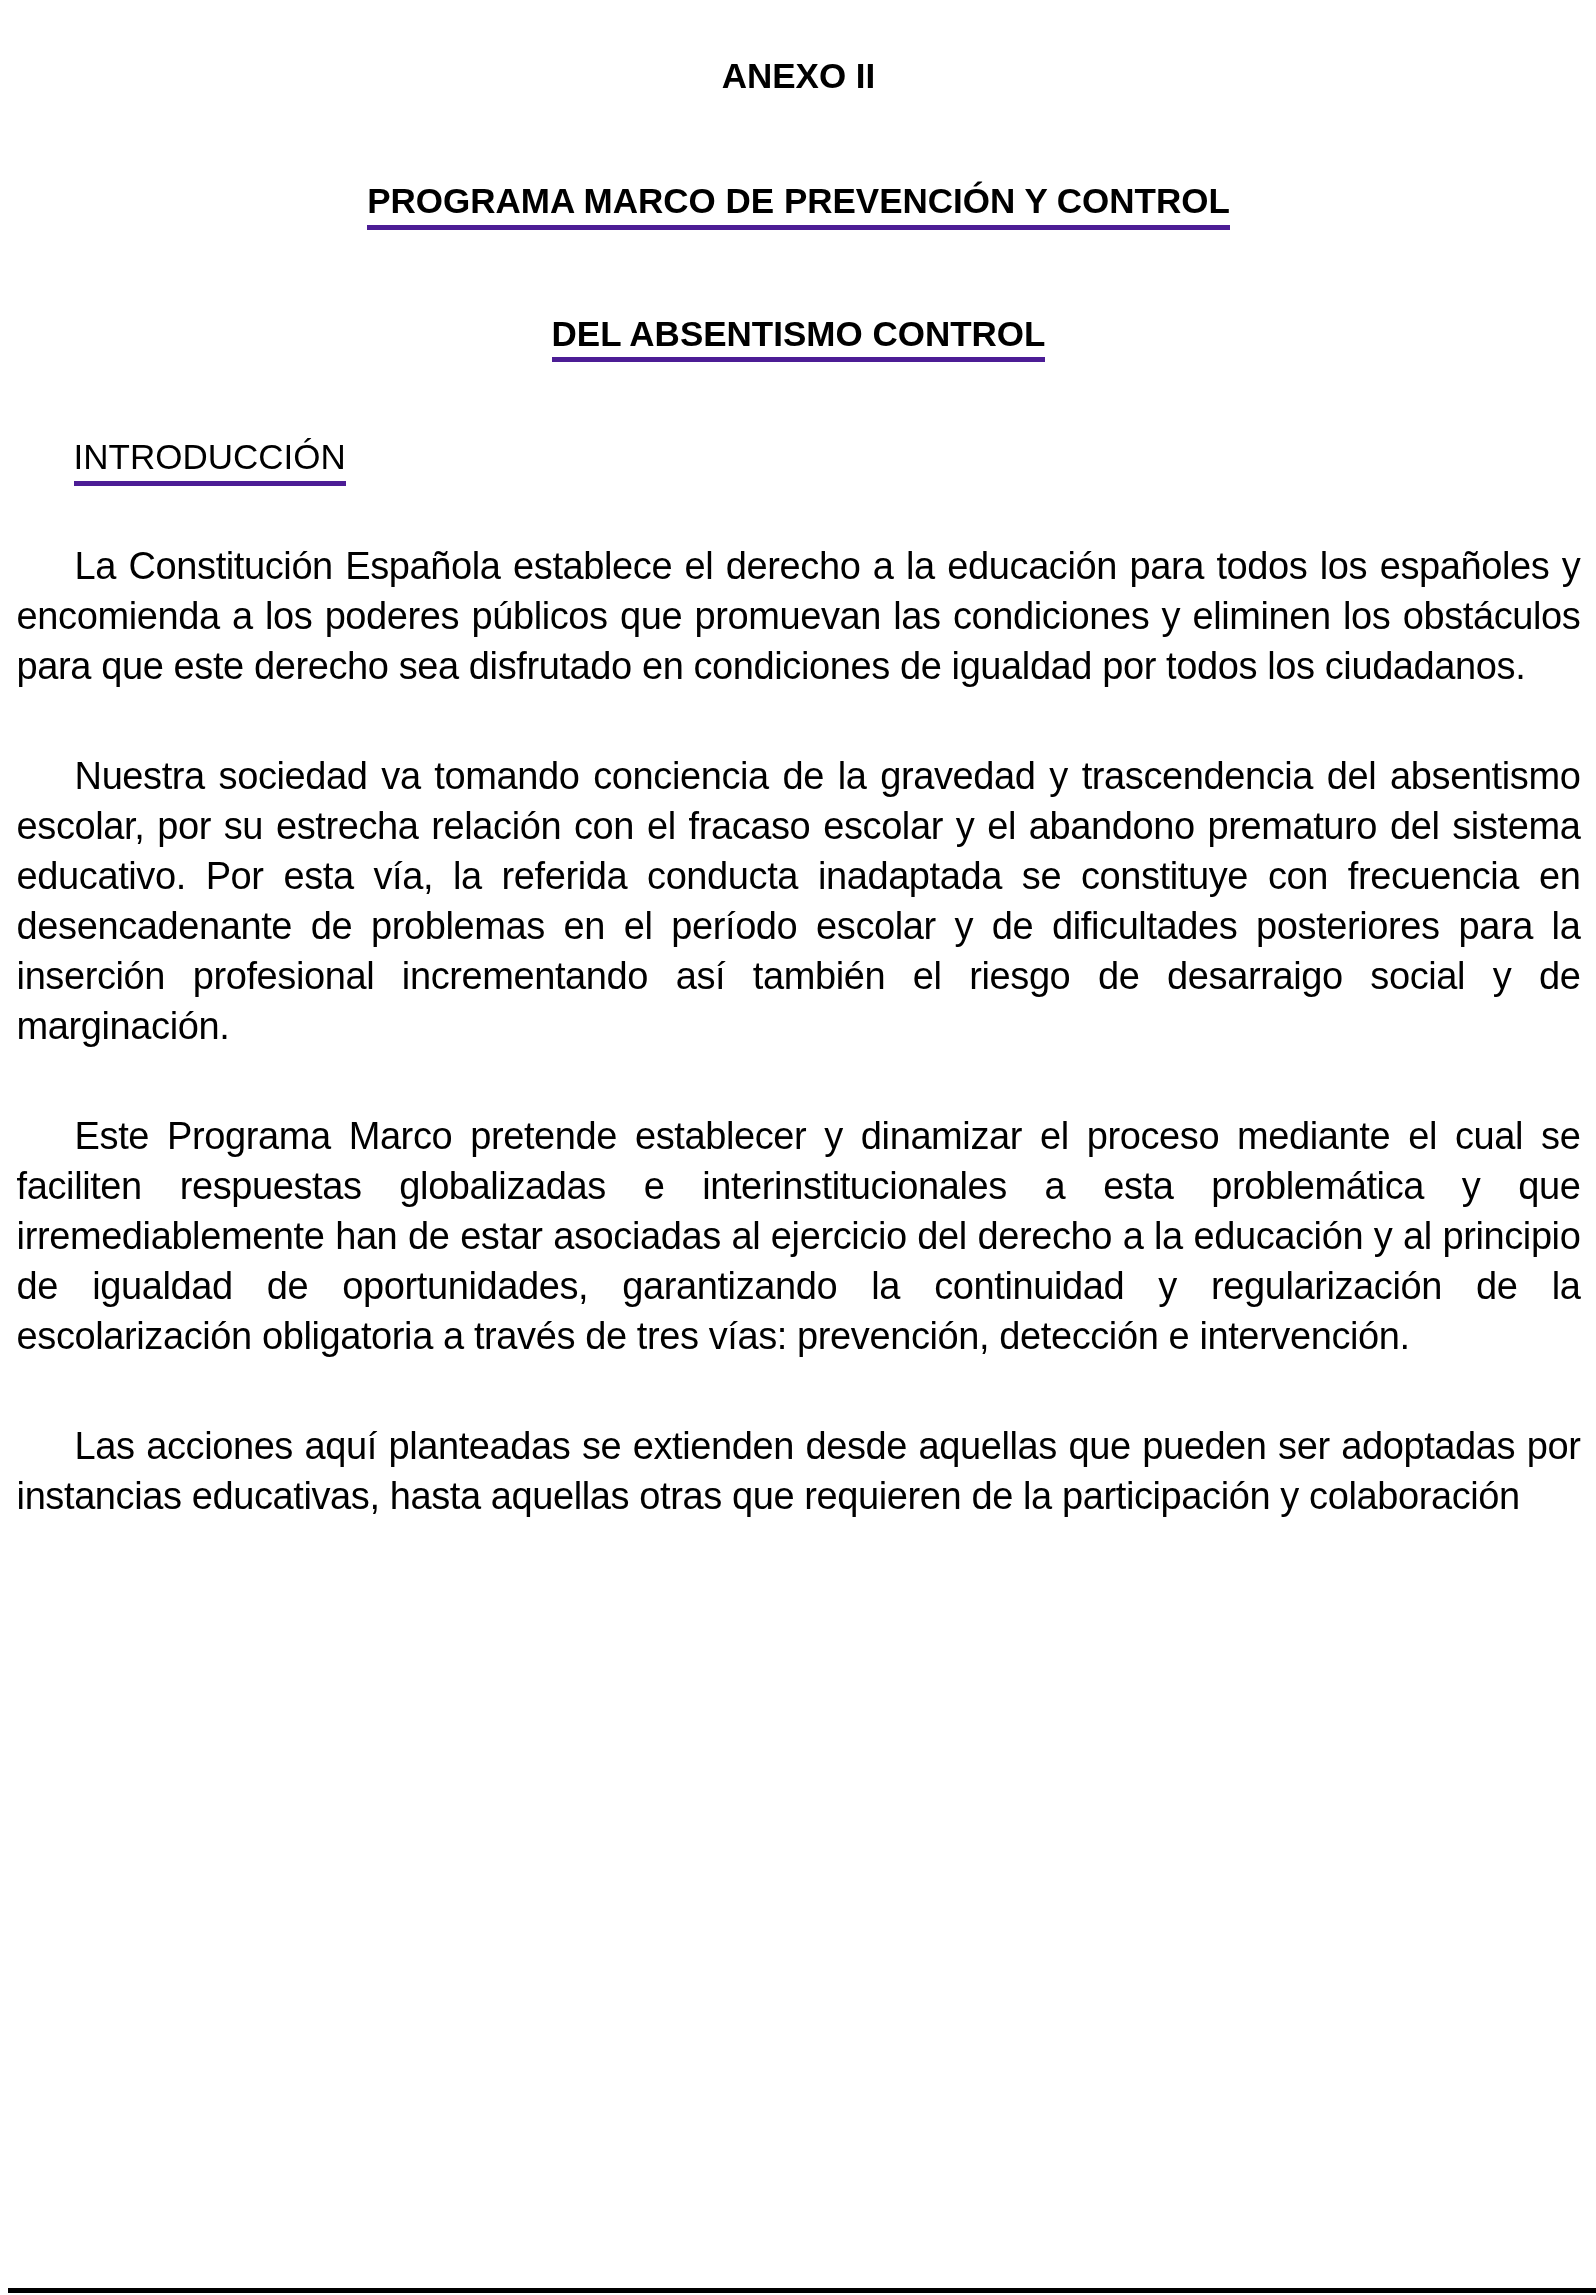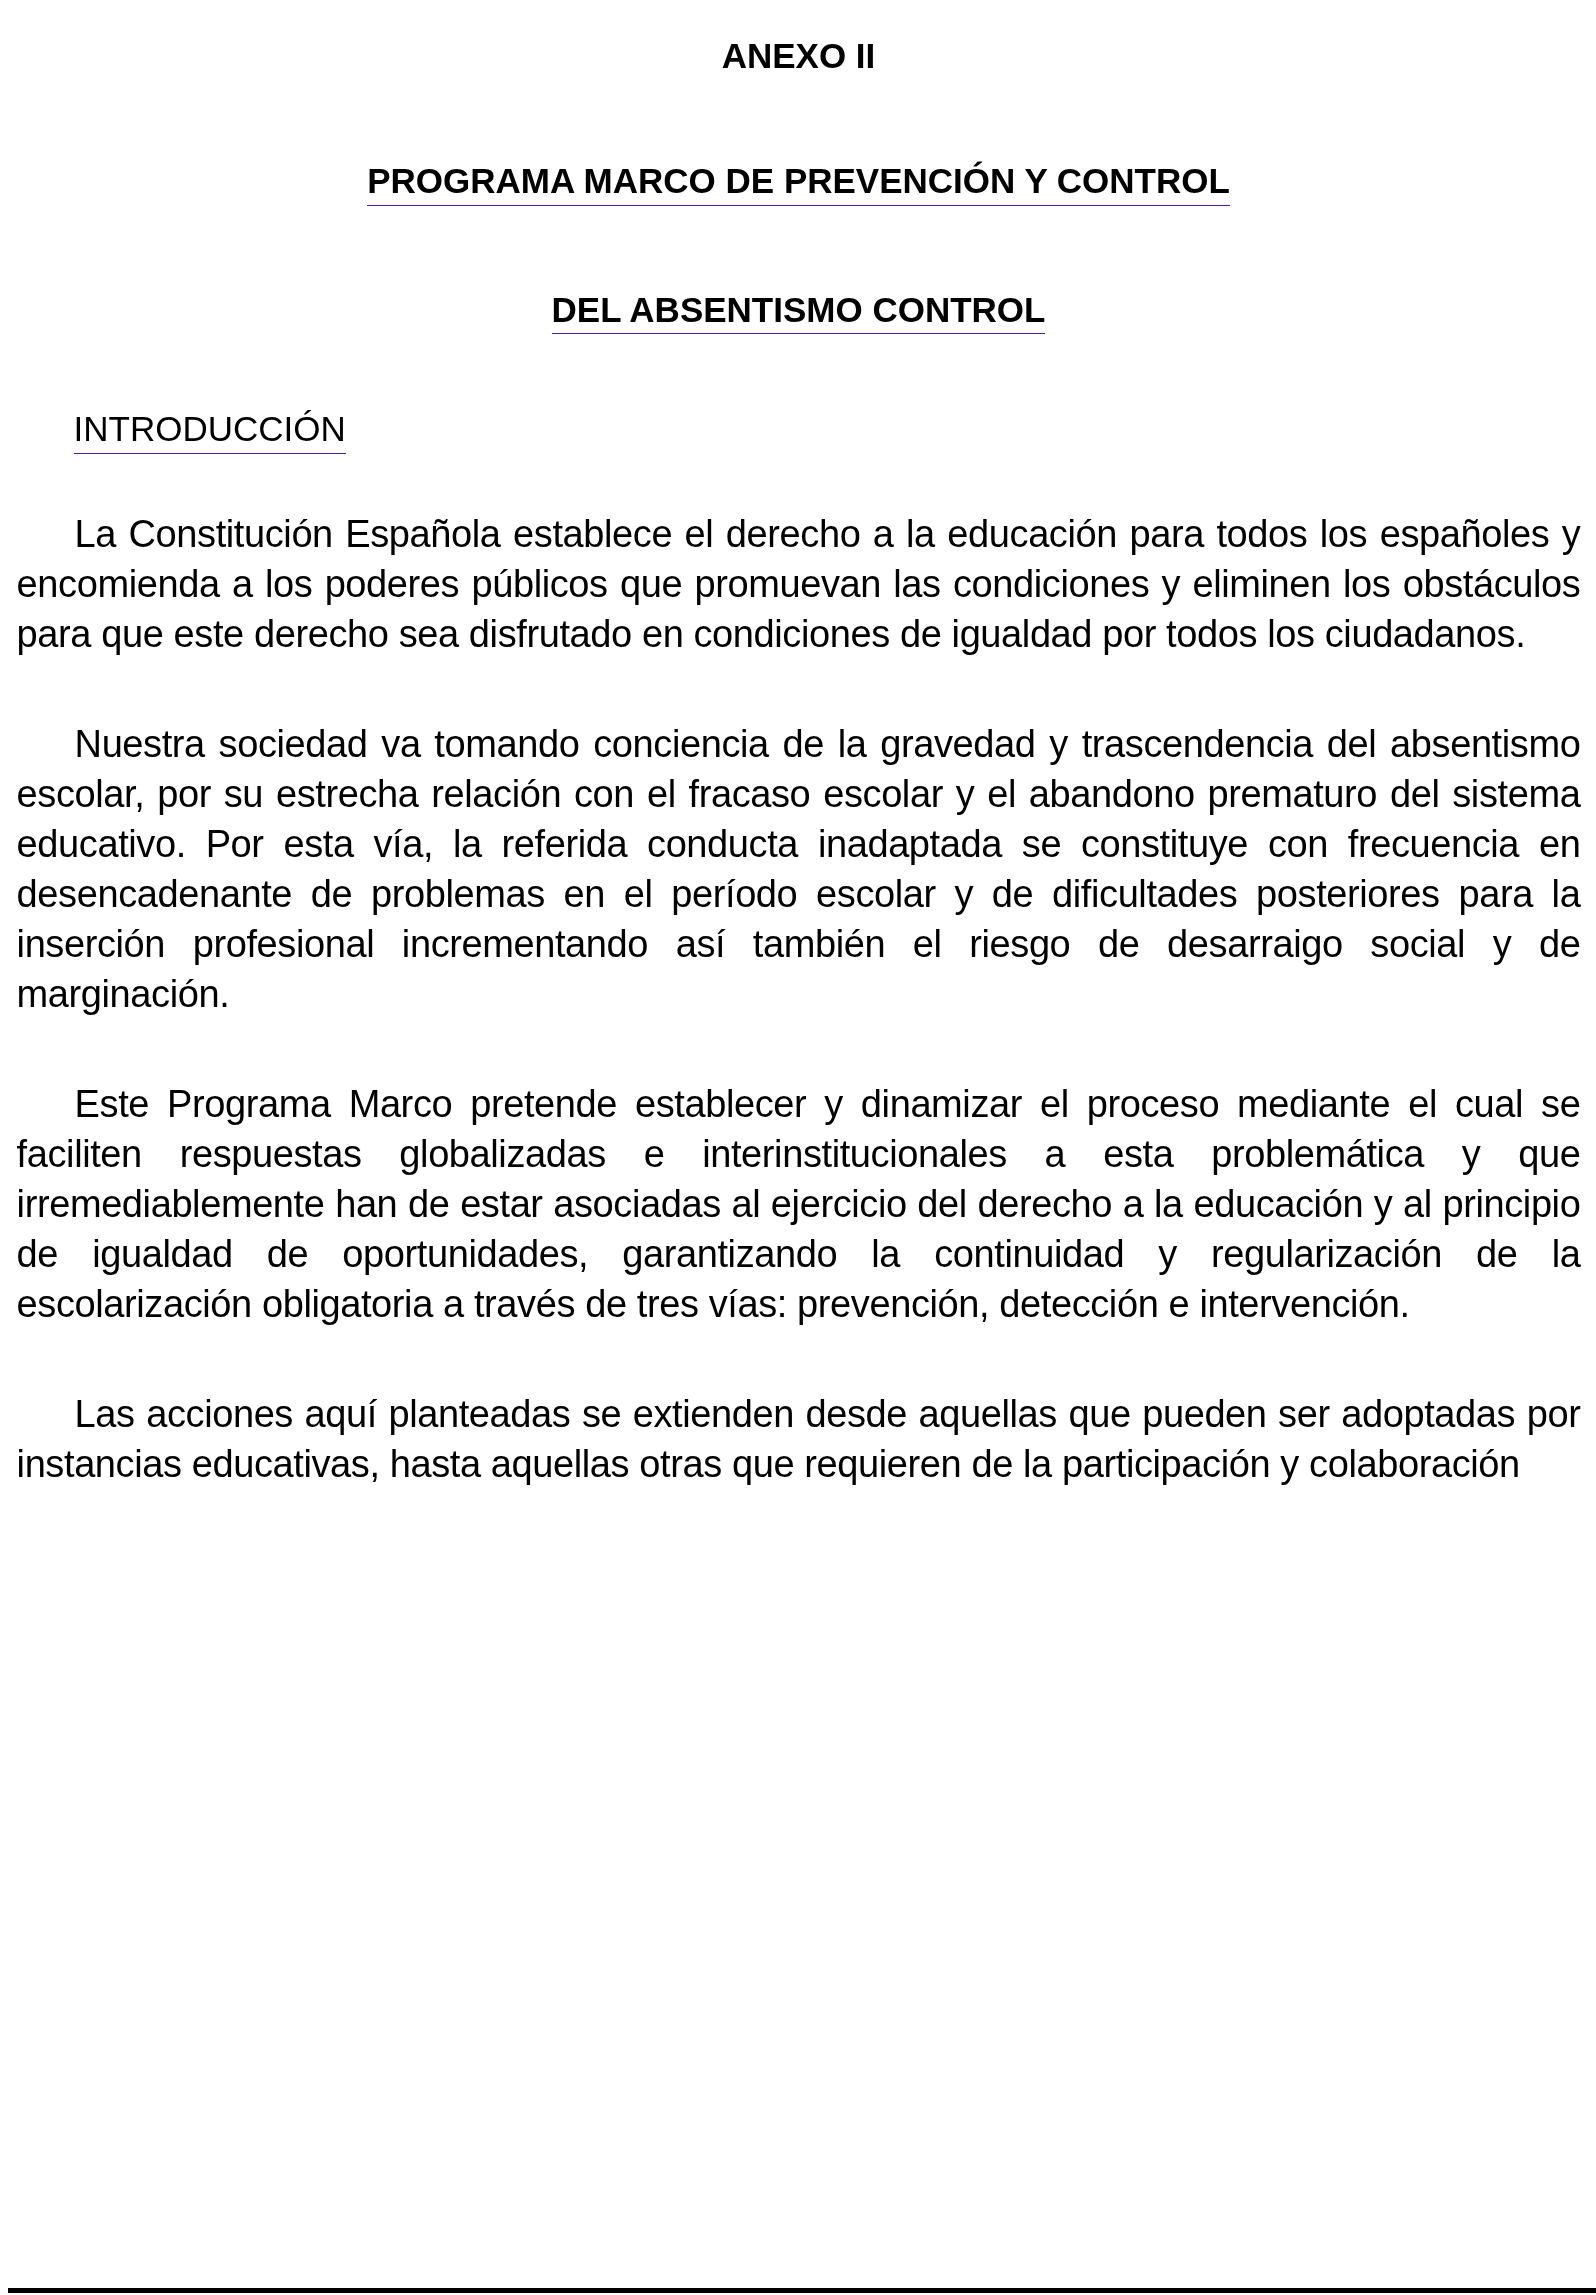--- a/index.html
+++ b/index.html
@@ -17,34 +17,34 @@
     height: 2295px;
     padding: 0 16.6px;
   }
   
   .h-center {
     text-align: center;
     font-weight: bold;
     font-size: 35px;
     line-height: 35px;
   }
-  .h-anexo { padding-top: 38px; }
+  .h-anexo { padding-top: 58px; }
   .h-title1 { margin-top: 90px; }
   .h-title2 { margin-top: 86px; }
   .h-intro {
     margin-top: 77px;
     font-weight: normal;
     font-size: 35px;
     line-height: 35px;
     text-align: left;
     padding-left: 57px;
   }
   .underlined {
     display: inline-block;
-    border-bottom: 1px solid #4c1d95;
+    border-bottom: 5px solid #4c1d95;
     padding-bottom: 6.7px;
   }
   
   .body-text p {
     font-size: 38px;
     line-height: 50px;
     letter-spacing: -0.4px;
     text-align: justify;
     text-indent: 58px;
     margin: 0 0 60px 0;

